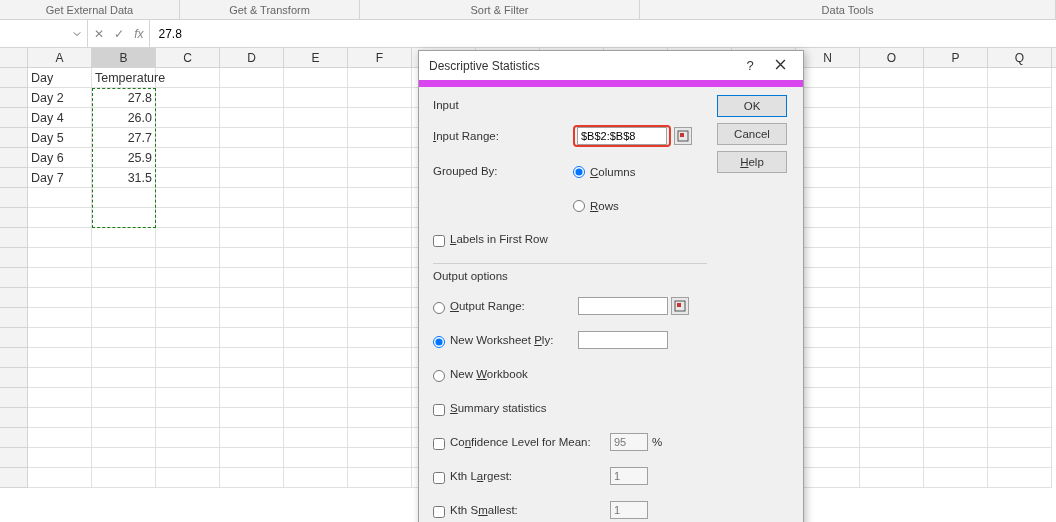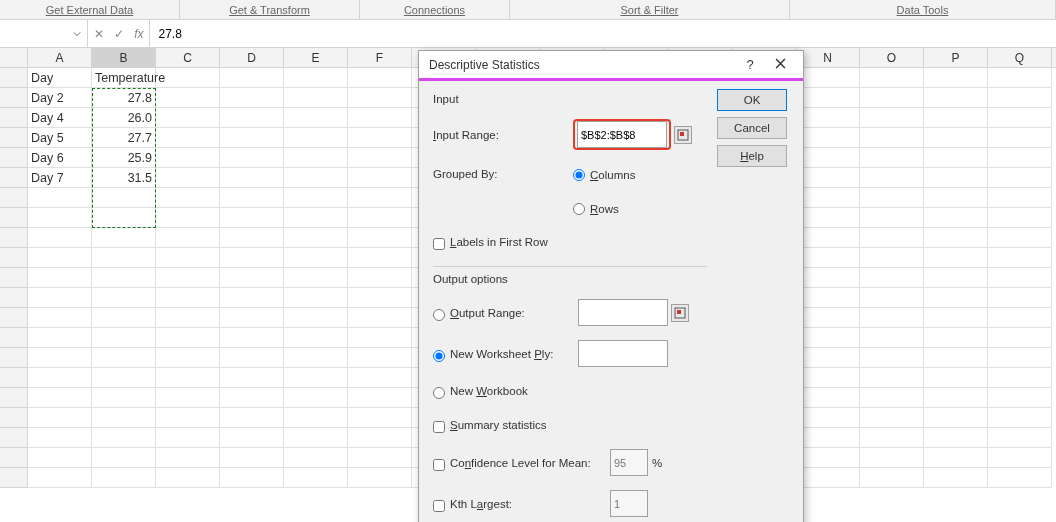--- a/index.html
+++ b/index.html
@@ -1,20 +1,20 @@
 <!DOCTYPE html>
 <html><head>
 <meta charset="utf-8">
 <style>
 * { box-sizing: border-box; margin: 0; padding: 0; font-family: "Segoe UI", Tahoma, sans-serif; }
 body { background: #fff; width: 1056px; height: 522px; position: relative; overflow: hidden; font-size: 12px; color: #333; }
 
 
 .ribbon-groups { display: flex; height: 20px; border-bottom: 1px solid #d4d4d4; background: #f3f3f3; }
-.ribbon-group { border-right: 1px solid #d4d4d4; display: flex; align-items: center; justify-content: center; color: #666; font-size: 11px; text-decoration: underline; }
+.ribbon-group { border-right: 1px solid #d4d4d4; display: flex; align-items: center; justify-content: center; color: #666; font-size: 11px; }
 .rg1 { width: 180px; }
 .rg2 { width: 180px; }
 .rg3 { width: 150px; }
 .rg4 { width: 280px; }
 .rg5 { flex: 1; }
 
 
 .formula-bar { display: flex; align-items: center; height: 28px; border-bottom: 1px solid #d4d4d4; background: #fff; }
 .name-box { width: 88px; border-right: 1px solid #d4d4d4; height: 100%; display: flex; align-items: center; padding: 0 6px; }
 .name-box input { border: none; outline: none; font-size: 12px; width: 60px; }
@@ -35,57 +35,56 @@
 .row-h { width: 28px; border-right: 1px solid #d4d4d4; border-bottom: 1px solid #d4d4d4; background: #f3f3f3; display: flex; align-items: center; justify-content: center; font-size: 12px; }
 .cell { width: 64px; border-right: 1px solid #e0e0e0; border-bottom: 1px solid #e0e0e0; display: flex; align-items: center; padding: 0 3px; font-size: 12.5px; position: relative; }
 .cell.r { justify-content: flex-end; }
 .cell.l { justify-content: flex-start; }
 
 
 .marching { position: absolute; border: 1.5px dashed #1a7a1a; pointer-events: none; }
 
 
 .dialog { position: absolute; left: 418px; top: 50px; width: 386px; background: #f0f0f0; border: 1px solid #a0a0a0; box-shadow: 2px 2px 8px rgba(0,0,0,0.25); }
-.dlg-title { display: flex; align-items: center; height: 30px; padding: 0 8px 0 10px; background: #fff; border-bottom: 3px solid #d946ef; }
+.dlg-title { display: flex; align-items: center; height: 36px; padding: 0 8px 0 10px; background: #fff; border-bottom: 7px solid #d946ef; }
 .dlg-title-text { font-size: 12px; }
 .dlg-title .sp { flex: 1; }
 .dlg-help-icon, .dlg-close { width: 30px; text-align: center; font-size: 13px; cursor: default; }
 .dlg-close svg { width: 11px; height: 11px; }
 .dlg-body { display: flex; padding: 8px 16px 14px 14px; gap: 10px; }
 .dlg-left { flex: 1; font-size: 11.5px; }
 .dlg-right { width: 70px; display: flex; flex-direction: column; gap: 6px; }
 .dlg-btn { height: 22px; border: 1px solid #adadad; background: #e1e1e1; font-size: 11.5px; display: flex; align-items: center; justify-content: center; cursor: default; }
 .dlg-btn.primary { border: 1.5px solid #0078d7; }
 .dlg-btn .ul { text-decoration: underline; }
 
 .section-label { margin: 4px 0 4px 0; }
 .form-row { display: flex; align-items: center; margin: 14px 0; min-height: 20px; }
 .form-row .lbl { width: 140px; }
 .form-row .ul { text-decoration: underline; }
-.form-row input[type=text] { height: 27px; border: 1px solid #a0a0a0; font-size: 11px; padding: 0 3px; background: #fff; }
+.form-row input[type=text] { height: 18px; border: 1px solid #a0a0a0; font-size: 11px; padding: 0 3px; background: #fff; }
 .form-row input.v { width: 90px; }
 .form-row input.sm { width: 38px; text-align: left; background: #f6f6f6; color: #777; }
 .range-btn { width: 18px; height: 18px; border: 1px solid #a0a0a0; background: #e8e8e8; display: inline-flex; align-items: center; justify-content: center; margin-left: 3px; }
 .range-btn svg { width: 12px; height: 12px; }
 .radio, .check { width: 12px; height: 12px; margin-right: 5px; position: relative; top: 2px; }
 .hl { border: 2px solid #e43b2c; border-radius: 4px; padding: 0 2px; display: inline-flex; align-items: center; }
 .hl input { border: 1px solid #a0a0a0 !important; }
 
 hr.sep { border: none; border-top: 1px solid #cfcfcf; margin: 8px 0 6px 0; }
 
 .chev { display:inline-block; }
 .chev svg { width:8px; height:8px; }
 </style>
 </head>
 <body>
 
 <div class="ribbon-groups">
   <div class="ribbon-group rg1">Get External Data</div>
   <div class="ribbon-group rg2">Get &amp; Transform</div>
-  <div class="ribbon-group rg3">Connections</div>
   <div class="ribbon-group rg4">Sort &amp; Filter</div>
   <div class="ribbon-group rg5">Data Tools</div>
 </div>
 
 <div class="formula-bar">
   <div class="name-box">
     <input type="text" value="" style="">
     <span class="dd chev"><svg viewBox="0 0 10 10">
           <path d="M1 3 L5 7 L9 3" fill="none" stroke="#666" stroke-width="1.2"></path>
         </svg></span>

